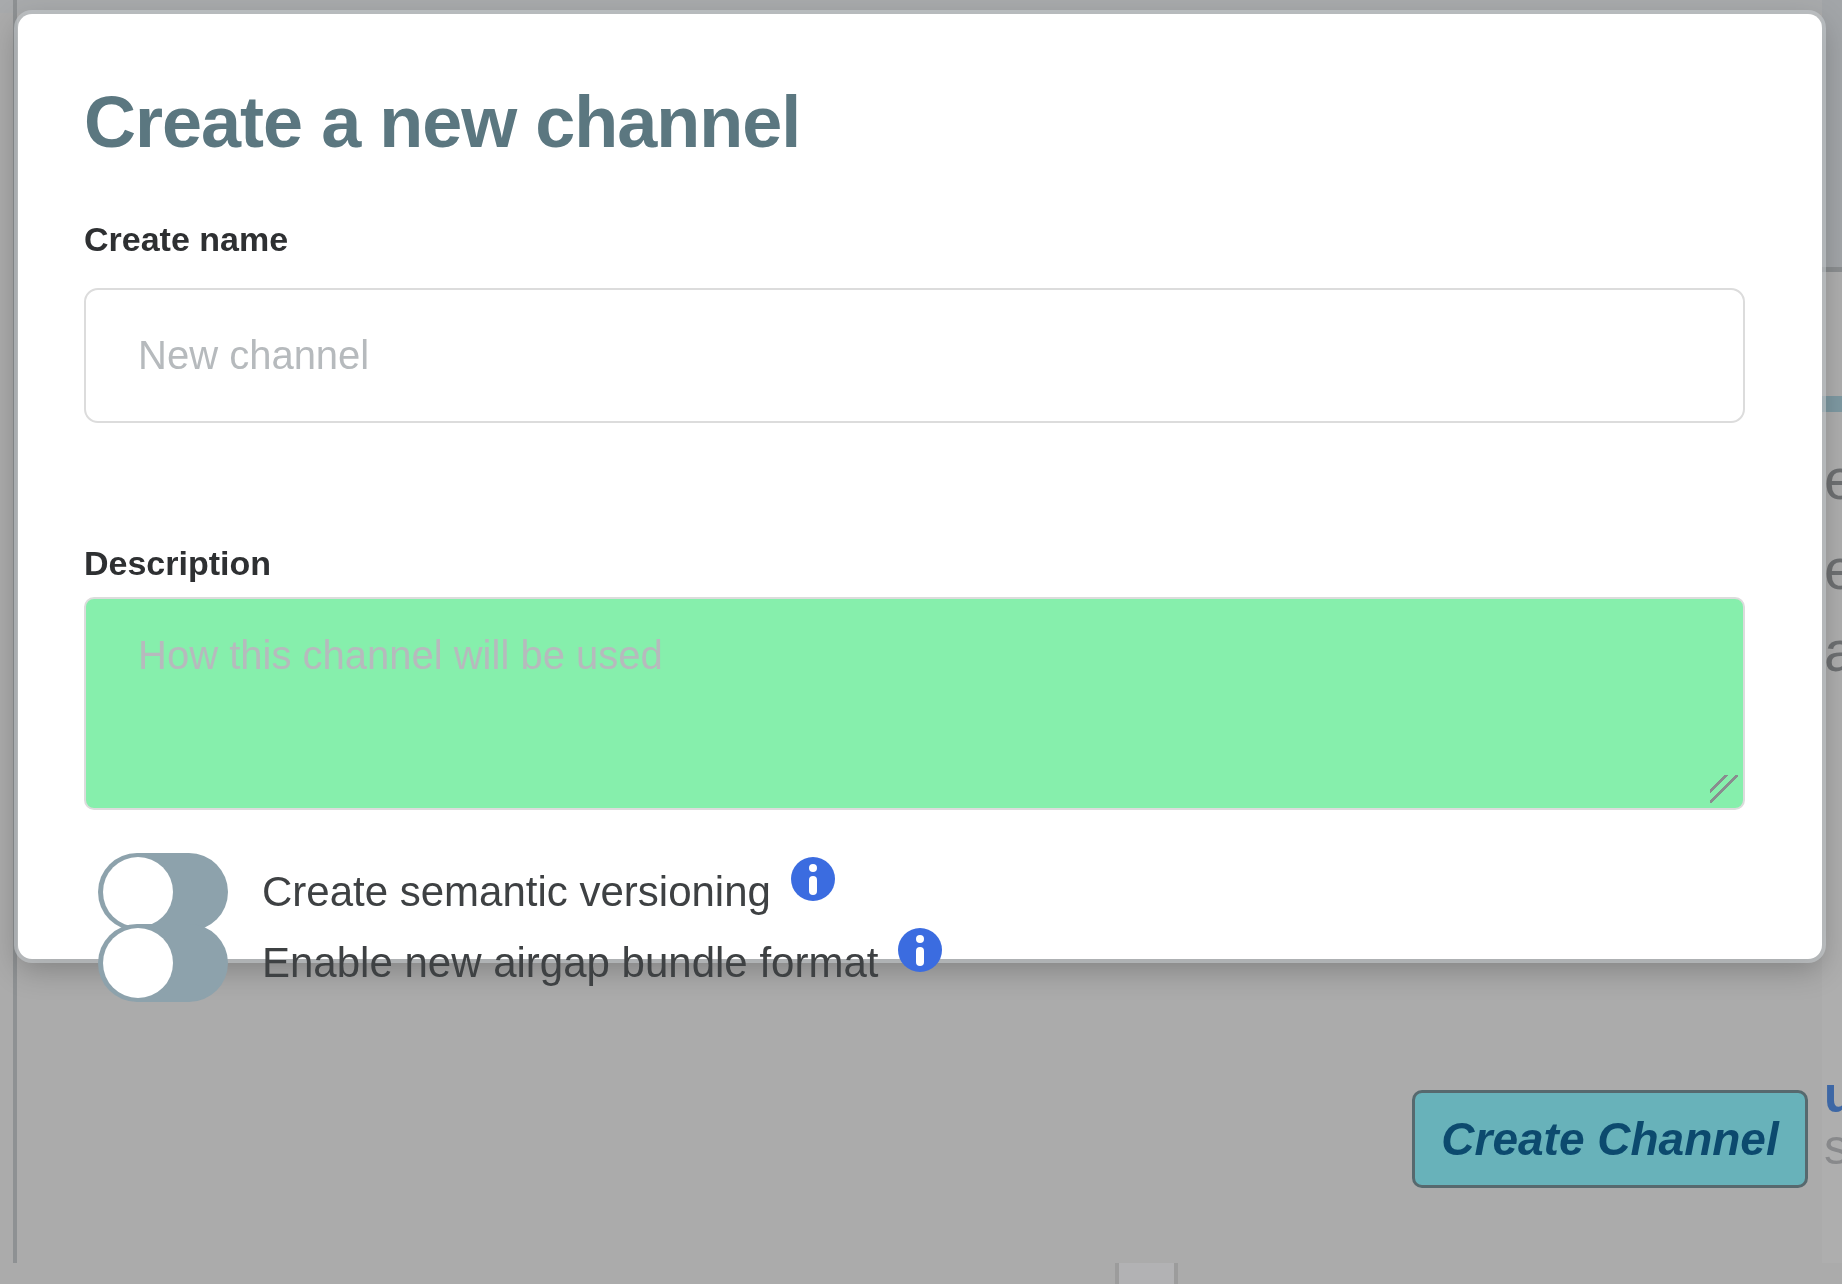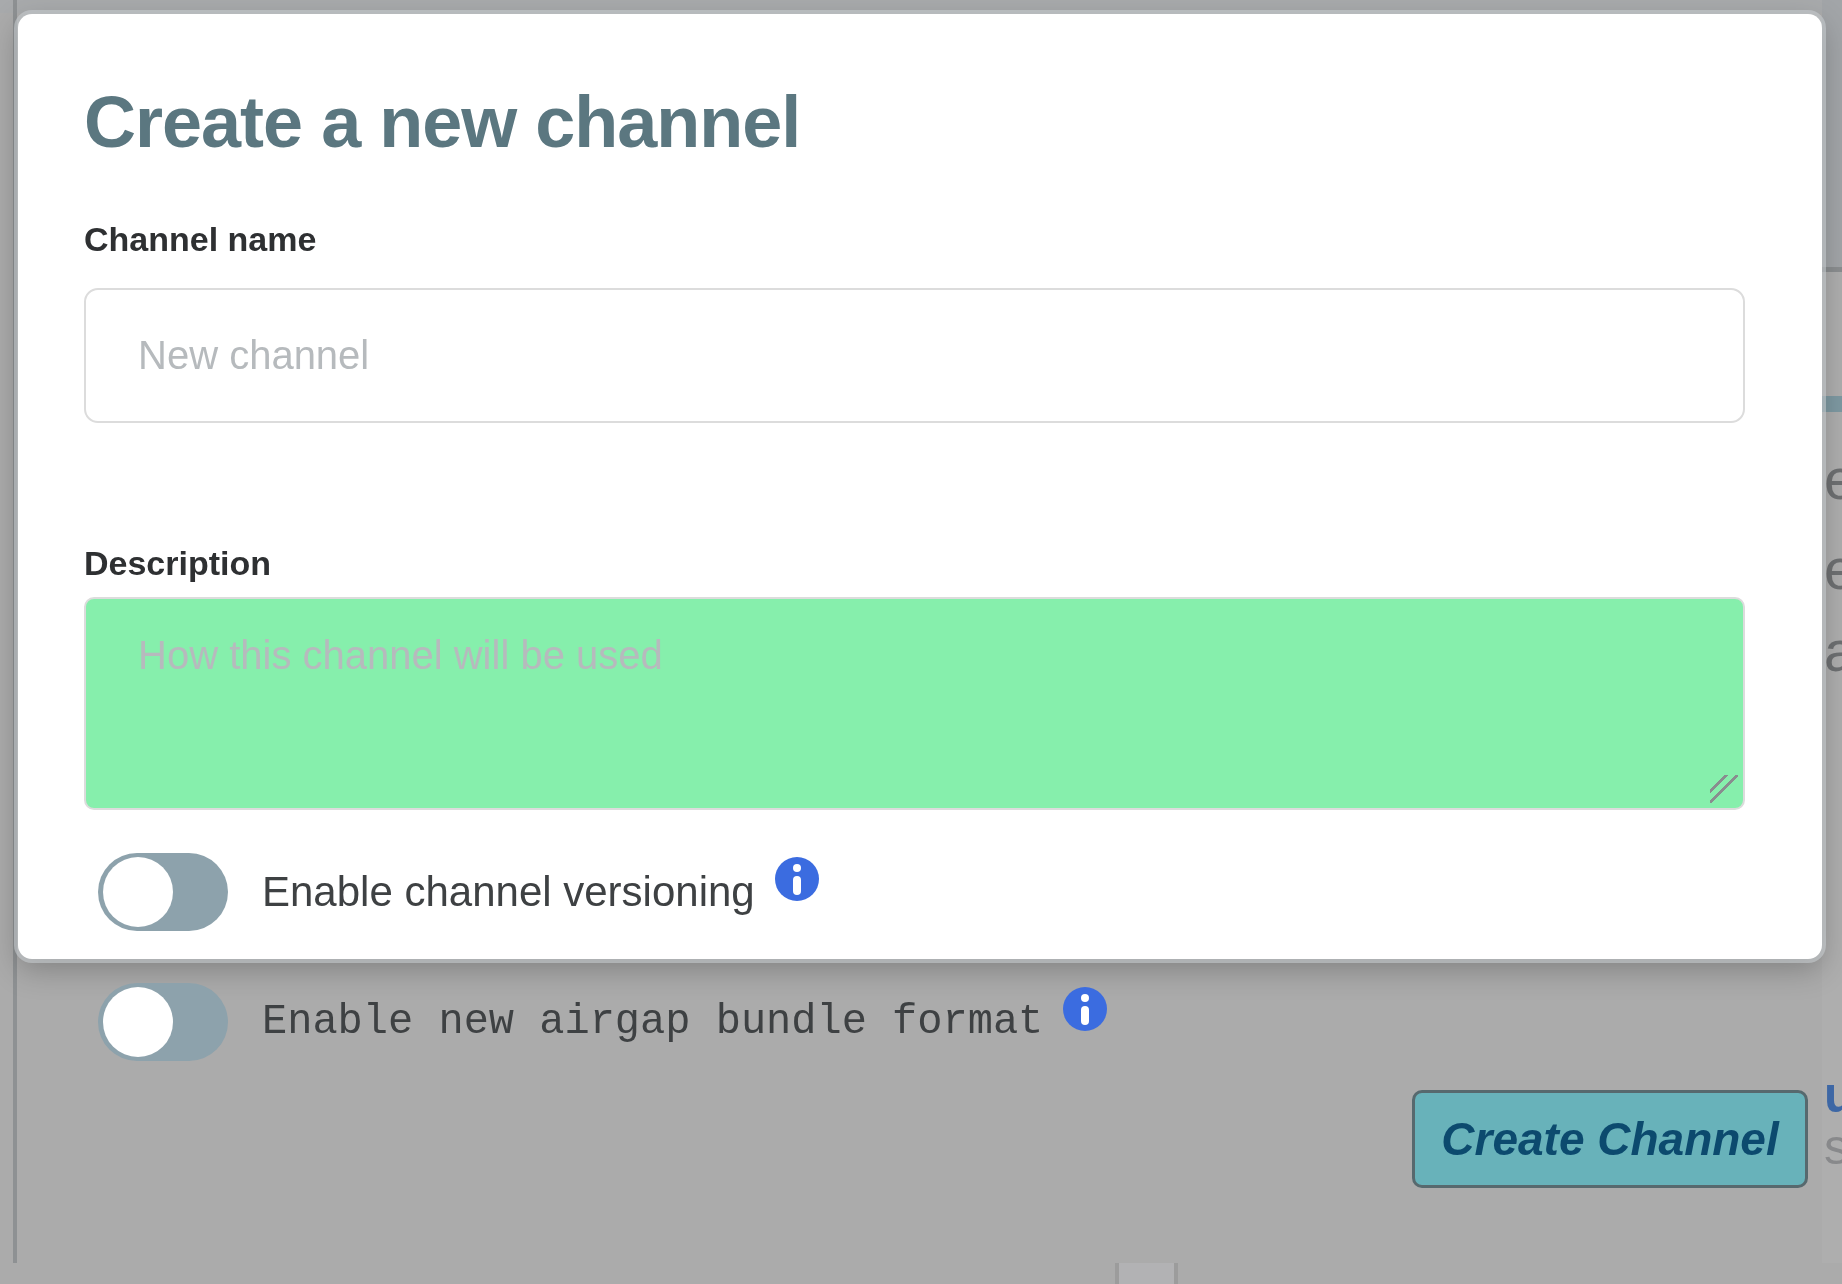--- a/index.html
+++ b/index.html
@@ -75,21 +75,21 @@
       linear-gradient(135deg,
         transparent 0 10px, #898d8f 10px 13px,
         transparent 13px 18px, #898d8f 18px 21px,
         transparent 21px);
     pointer-events: none;
   }
 
   
   .toggle-row { position: absolute; left: 80px; height: 78px; display: flex; align-items: center; }
   .toggle-row.r1 { top: 839px; }
-  .toggle-row.r2 { top: 969px; font-family: Liberation Mono, monospace; }
+  .toggle-row.r2 { top: 910px; }
   .toggle-track {
     position: relative; width: 130px; height: 78px;
     background: #8da2ac; border-radius: 39px; flex: 0 0 auto;
     cursor: pointer; border: none;
   }
   .toggle-knob {
     position: absolute; left: 5px; top: 4px;
     width: 70px; height: 70px; border-radius: 50%;
     background: #ffffff;
   }
@@ -145,34 +145,34 @@
   <div class="bg-bottom-strip">
     <div class="bg-bottom-cell"></div>
     <div class="bg-bottom-line1"></div>
     <div class="bg-bottom-line2"></div>
   </div>
 
   <div class="modal">
 
     <h1 class="modal-title">Create a new channel</h1>
 
-    <div class="field-label label-name">Channel name</div>
+    <div class="field-label label-name">Create name</div>
     <input class="text-input" type="text" placeholder="New channel" style="">
 
     <div class="field-label label-desc">Description</div>
     <div class="textarea-wrap">
       <textarea class="text-area" placeholder="How this channel will be used" style=""></textarea>
       <div class="resize-grip"></div>
     </div>
 
     <div class="toggle-row r1">
       <button class="toggle-track">
         <span class="toggle-knob"></span>
       </button>
-      <span class="toggle-label">Enable channel versioning</span>
+      <span class="toggle-label">Create semantic versioning</span>
       <span class="info-icon"></span>
     </div>
 
     <div class="toggle-row r2">
       <button class="toggle-track">
         <span class="toggle-knob"></span>
       </button>
       <span class="toggle-label">Enable new airgap bundle format</span>
       <span class="info-icon"></span>
     </div>

